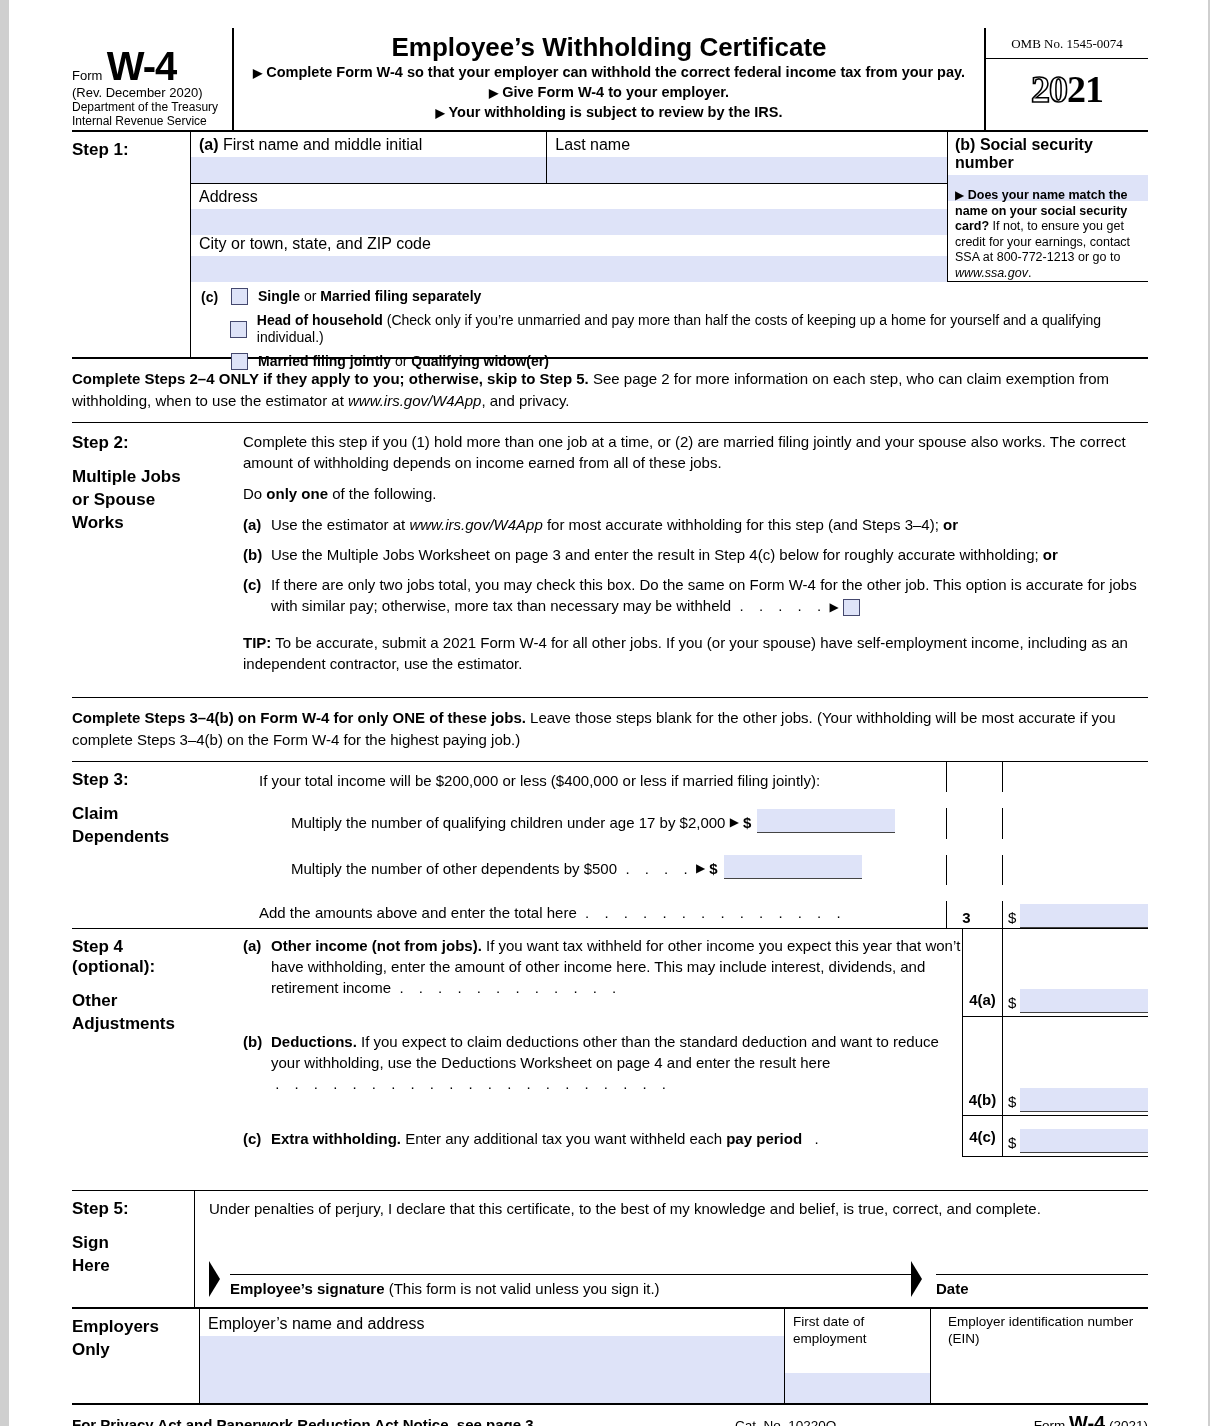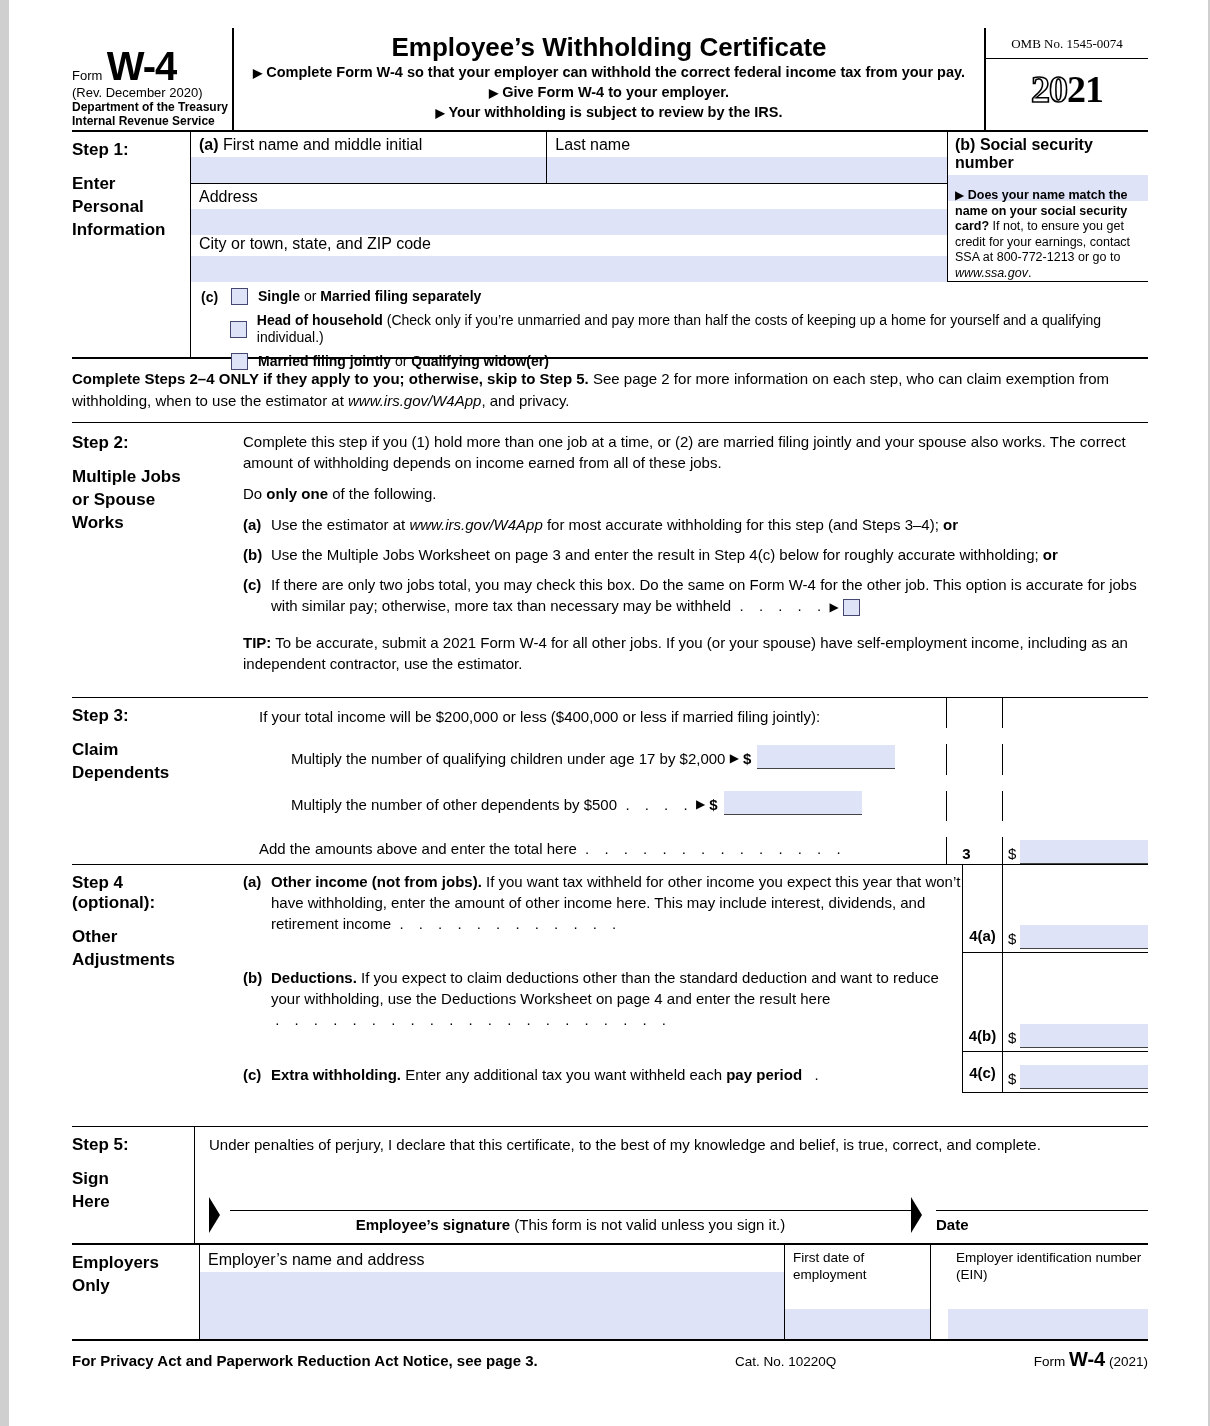--- a/index.html
+++ b/index.html
@@ -16,21 +16,21 @@
   .arrow { font-size:12px; }
   .checkbox { width:17px; height:17px; background:#dee3f8; border:1px solid #44486e; display:inline-block; vertical-align:middle; }
 
   
   .header { display:flex; border-bottom:2px solid #000; height:104px; }
   .h-left { width:160px; padding-top:16px; }
   .h-form-line { white-space:nowrap; }
   .h-form-label { font-size:13px; }
   .h-form-num { font-size:40px; font-weight:bold; letter-spacing:-1px; }
   .h-rev { font-size:13px; margin-top:-4px; }
-  .h-agency { font-size:12px; line-height:14px;font-weight:bold; }
+  .h-agency { font-size:12px; line-height:14px; }
   .h-center { flex:1; border-left:2px solid #000; border-right:2px solid #000; text-align:center; padding-top:4px; }
   .h-title { font-size:26px; font-weight:bold; }
   .h-bullet { font-size:14.5px; font-weight:bold; line-height:19px; }
   .h-right { width:162px; text-align:center;font-family:Liberation Serif, serif; }
   .h-omb { font-size:13px; padding:8px 0 6px 0; border-bottom:1.5px solid #000; }
   .h-year { margin-top:8px; font-size:38px; font-weight:bold; letter-spacing:-1px; }
   .yr-outline { color:#fff; -webkit-text-stroke:1.6px #000; }
 
   
   .step1 { display:flex; border-bottom:2px solid #000; height:227px; }
@@ -90,34 +90,34 @@
 
   .spacer { height:33px; }
 
   
   .step5 { display:flex; border-top:1.5px solid #000; border-bottom:2px solid #000; height:119px; }
   .s5-labelcol { width:123px; border-right:1.5px solid #000; padding-top:8px; }
   .s5-body { flex:1; padding:9px 0 0 14px; display:flex; flex-direction:column; }
   .s5-perjury { font-size:15px; }
   .s5-sigrow { display:flex; margin-top:auto; margin-bottom:10px; align-items:flex-end; }
   .tri { width:11px; height:36px; background:#000; clip-path:polygon(0 0,100% 50%,0 100%); flex:none; }
-  .sig-area { flex:1; margin-left:10px;text-align:center; }
+  .sig-area { flex:1; margin-left:10px; }
   .sig-line { border-top:1.5px solid #000; padding-top:5px; font-size:15px; }
   .date-area { width:212px; margin-left:14px; }
   .date-line { border-top:1.5px solid #000; padding-top:5px; font-size:15px; font-weight:bold; }
 
   
   .employers { display:flex; border-bottom:2px solid #000; height:96px; }
   .e-labelcol { width:128px; border-right:1.5px solid #000; padding-top:6px; }
   .e-label { font-size:17px; font-weight:bold; line-height:23px; }
   .e-col1 { flex:1; padding:4px 0 0 8px; display:flex; flex-direction:column; }
   .e-col1 .flabel { flex:none; }
   .e-bigband { flex:1; margin:3px 0 0 -8px; }
   .e-col2 { width:146px; border-left:1px solid #000; padding:4px 0 0 8px; display:flex; flex-direction:column; }
-  .e-col3 { width:218px; border-left:1px solid #000; padding:4px 0 0 25px; display:flex; flex-direction:column; }
+  .e-col3 { width:218px; border-left:1px solid #000; padding:4px 0 0 17px; display:flex; }
   .e-smlabel { font-size:13.5px; line-height:17px; }
   .e-botband { height:30px; margin:auto 0 0 -8px; }
 
   
   .footer { display:flex; align-items:baseline; padding-top:7px; font-size:13.5px; }
   .f-privacy { font-size:15px; font-weight:bold; }
   .f-cat { margin-left:auto; }
   .f-right { margin-left:auto; white-space:nowrap; }
   .f-w4 { font-size:20px; font-weight:bold; }
 </style>
@@ -145,21 +145,20 @@
     </div>
     <div class="h-right">
       <div class="h-omb">OMB No. 1545-0074</div>
       <div class="h-year"><span class="yr-outline">20</span><span>21</span></div>
     </div>
   </div>
 
   <div class="step1">
     <div class="s-labelcol">
       <div class="s-title">Step 1:</div>
-      <div class="s-sub">Enter Personal Information</div>
     </div>
     <div class="s1-body">
       <div class="s1-top">
         <div class="s1-fields">
           <div class="s1-namerow">
             <div class="s1-first">
               <div class="flabel"><span class="bold">(a)</span> <span>First name and middle initial</span></div>
               <div class="fband field"></div>
             </div>
             <div class="s1-last">
@@ -232,20 +231,23 @@
         <span class="s2-item-text"><span>If there are only two jobs total, you may check this box. Do the same on Form W-4 for the other job. This option is accurate for jobs with similar pay; otherwise, more tax than necessary may be withheld</span>
           <span class="s2-cbox-line">&nbsp;<span class="dots">.  .  .  .  .</span>&nbsp;&nbsp;<span class="arrow">▶</span>&nbsp;<span class="checkbox"></span></span>
         </span>
       </div>
       <div class="s2-item tip">
         <span class="s2-item-text"><span class="bold">TIP:</span><span> To be accurate, submit a 2021 Form W-4 for all other jobs. If you (or your spouse) have self-employment income, including as an independent contractor, use the estimator.</span></span>
       </div>
     </div>
   </div>
 
+  <div class="notice">
+    <span class="bold">Complete Steps 3–4(b) on Form W-4 for only ONE of these jobs.</span><span> Leave those steps blank for the other jobs. (Your withholding will be most accurate if you complete Steps 3–4(b) on the Form W-4 for the highest paying job.)</span>
+  </div>
 
   <div class="grid" style="height:167px;gap:16px;">
     <div class="s-labelcol" style="border-right:none; grid-row:1 / span 4;">
       <div class="s-title">Step 3:</div>
       <div class="s-sub">Claim Dependents</div>
     </div>
     <div class="s3-body" style="padding-top:8px;">If your total income will be $200,000 or less ($400,000 or less if married filing jointly):</div>
     <div class="gc-num"></div>
         <div class="gc-amt"></div>
 

